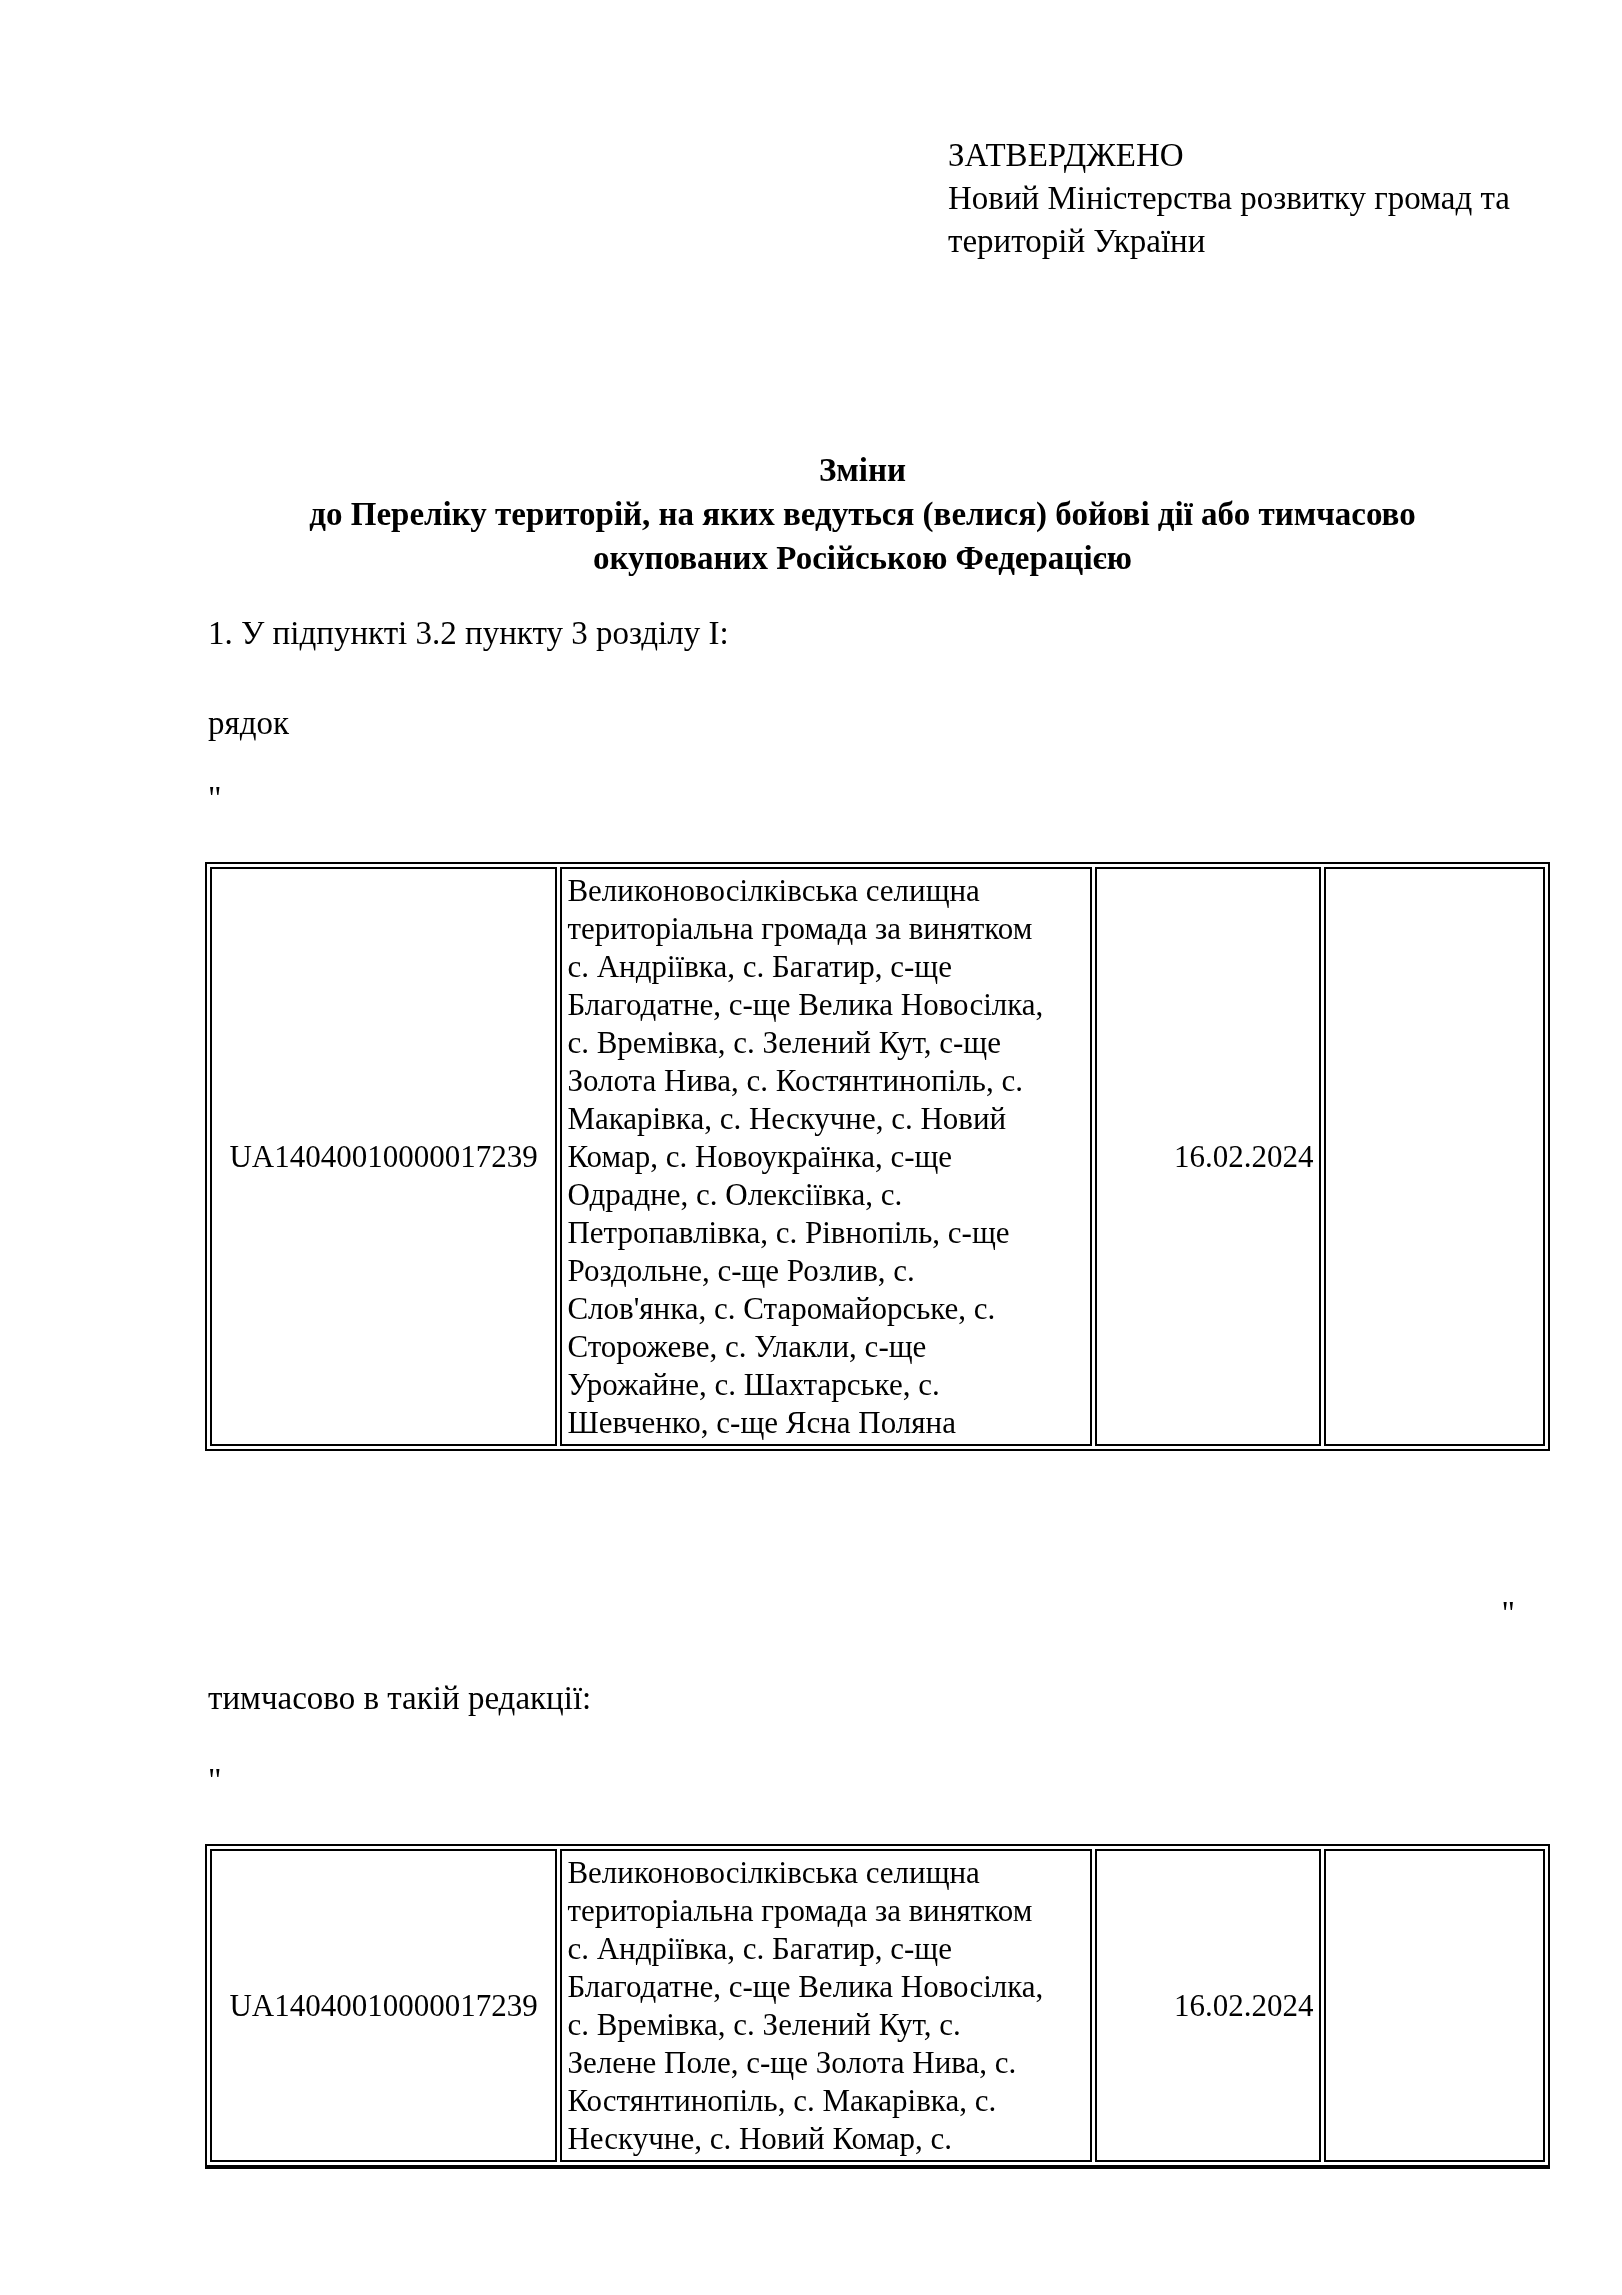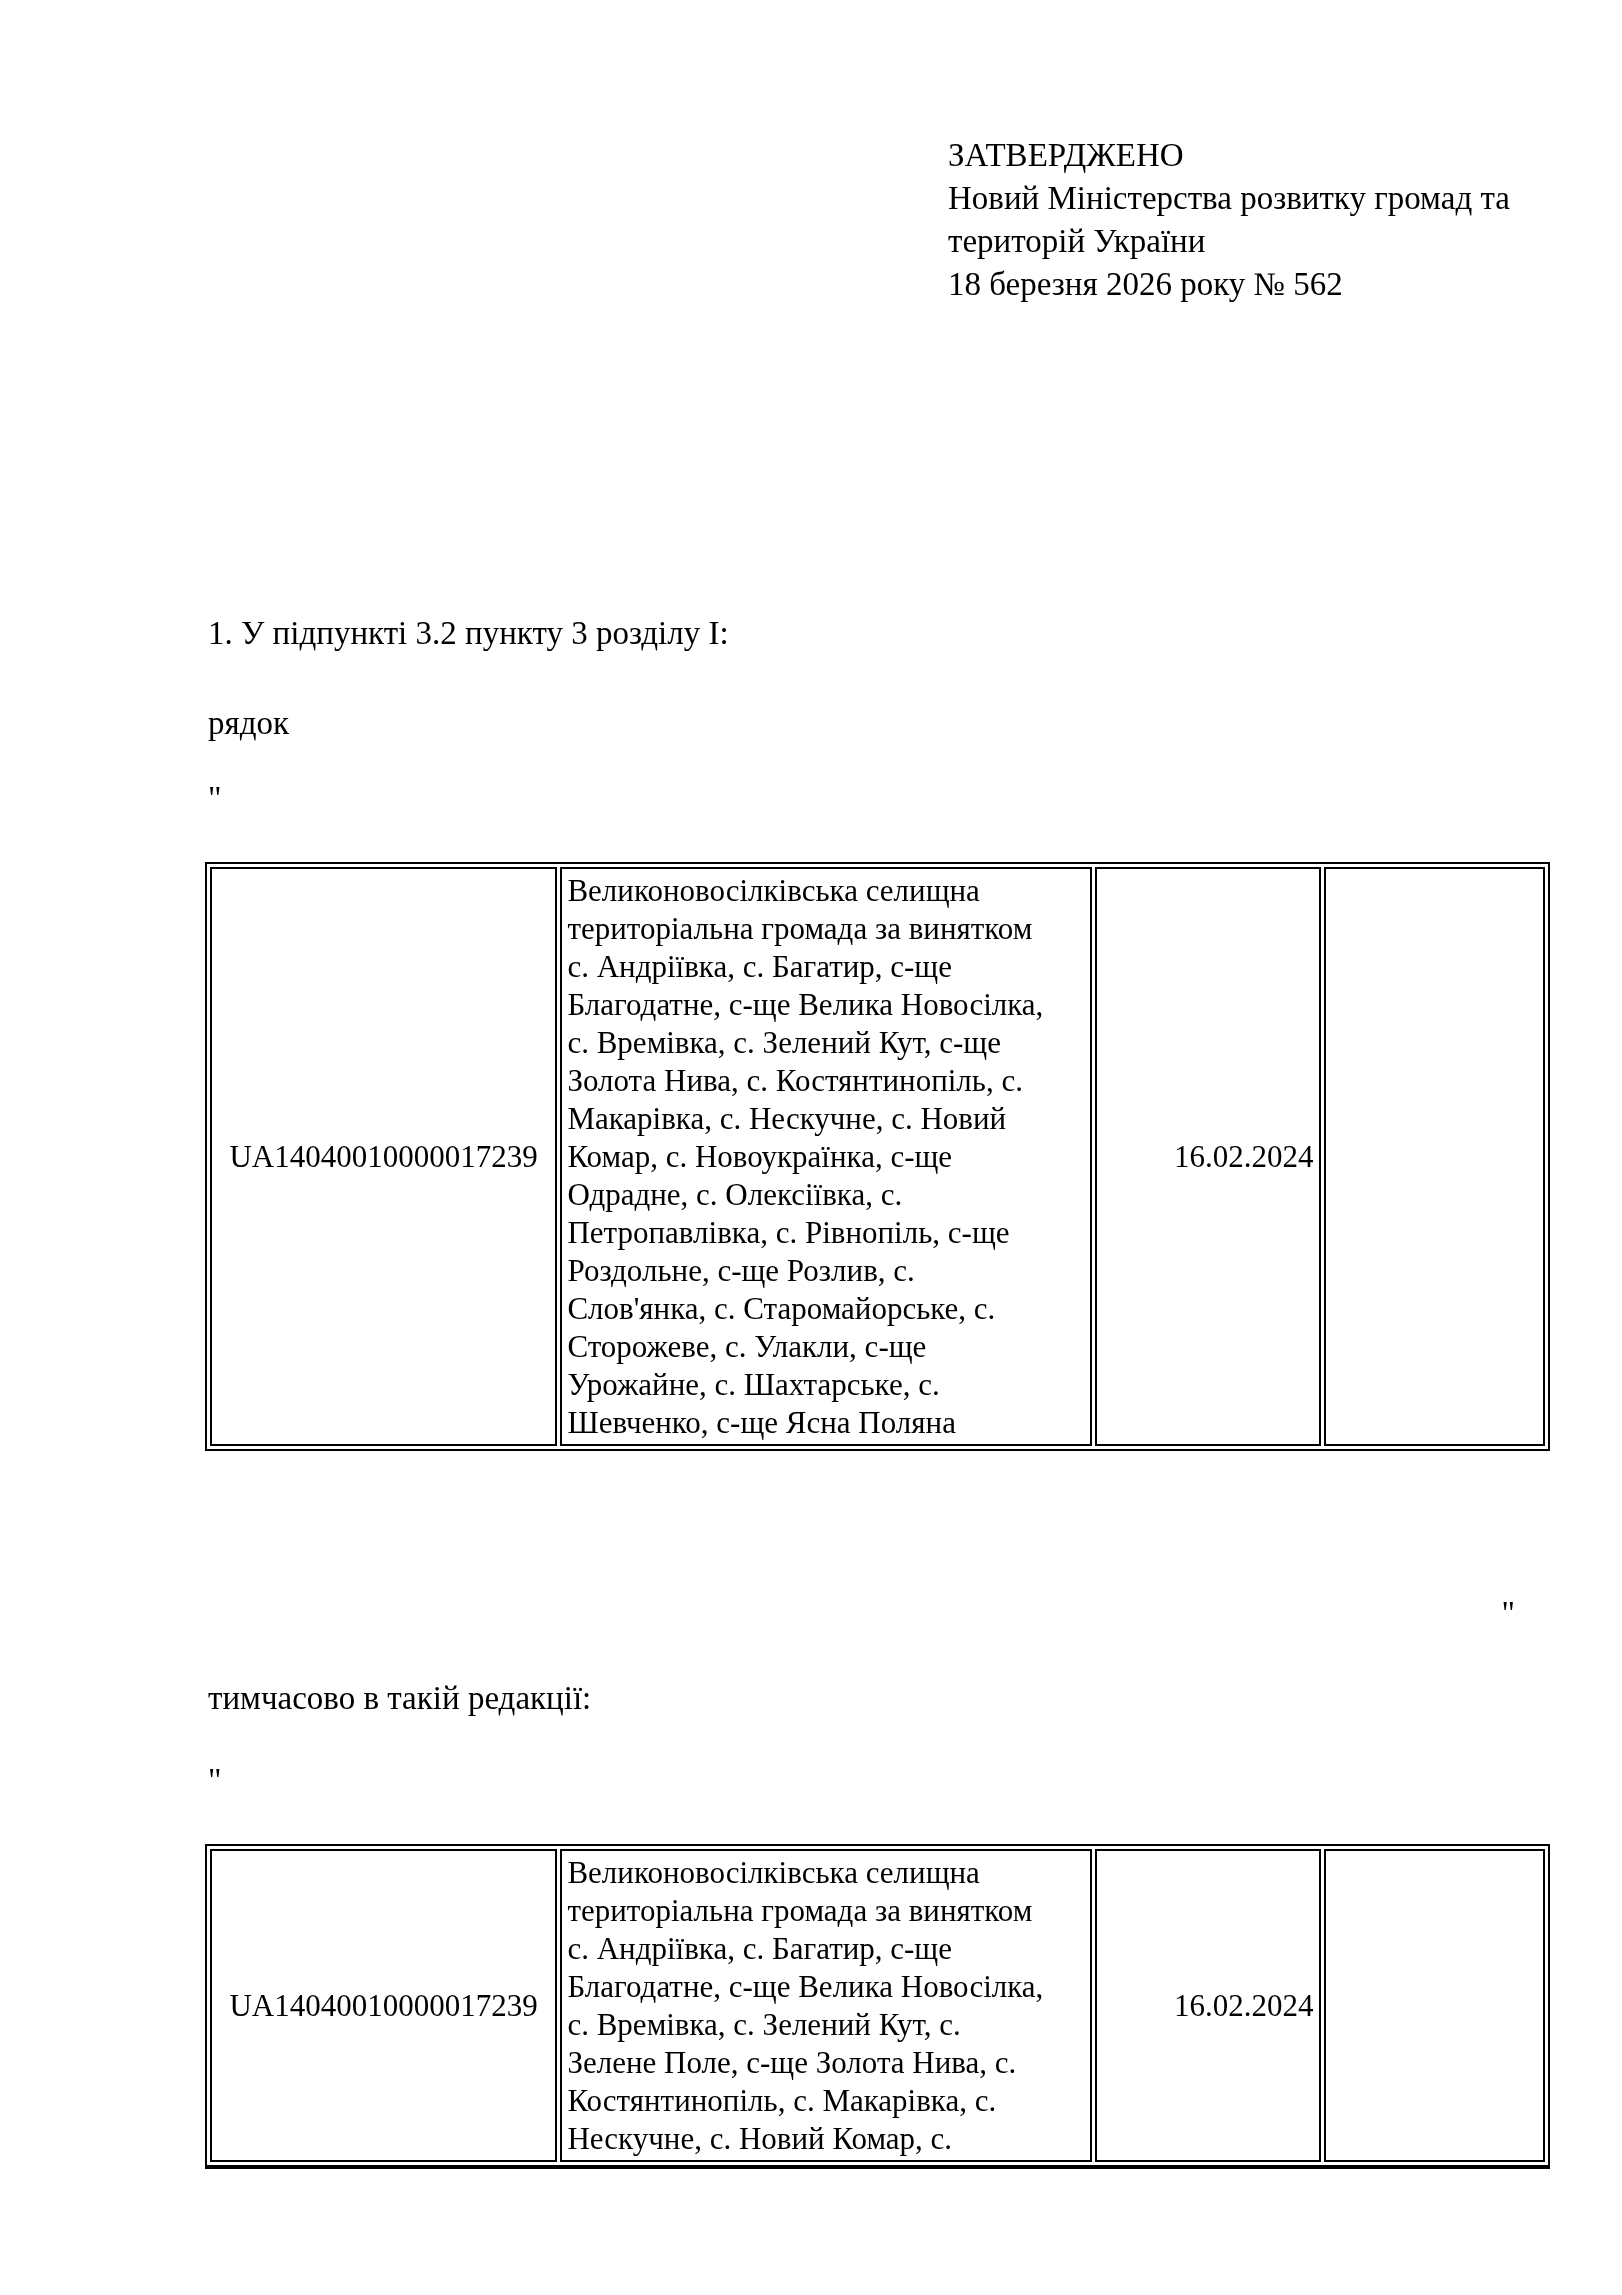--- a/index.html
+++ b/index.html
@@ -68,23 +68,27 @@
   </style>
 </head>
 <body>
 
 <div class="page">
 
   <div class="approval">
     <div>ЗАТВЕРДЖЕНО</div>
     <div>Новий Міністерства розвитку громад та</div>
     <div>територій України</div>
-    <div>18 березня 2026 року № 562</div>
   </div>
 
+  <div class="doc-title">
+    <div>Зміни</div>
+    <div>до Переліку територій, на яких ведуться (велися) бойові дії або тимчасово</div>
+    <div>окупованих Російською Федерацією</div>
+  </div>
 
   <p class="para p-section">1. У підпункті 3.2 пункту 3 розділу І:</p>
 
   <p class="para p-rowlabel">рядок</p>
 
   <p class="para p-quote1">"</p>
 
   <table class="doc-table t1">
     <colgroup>
       <col style="width:347px">

